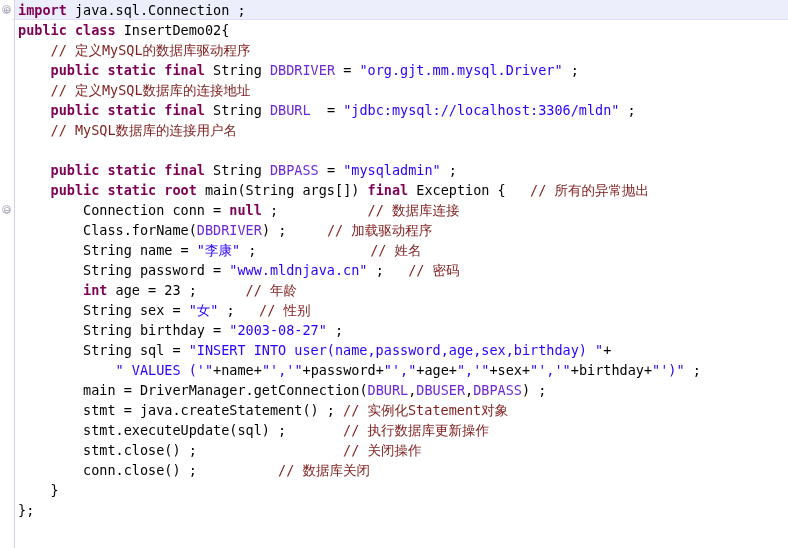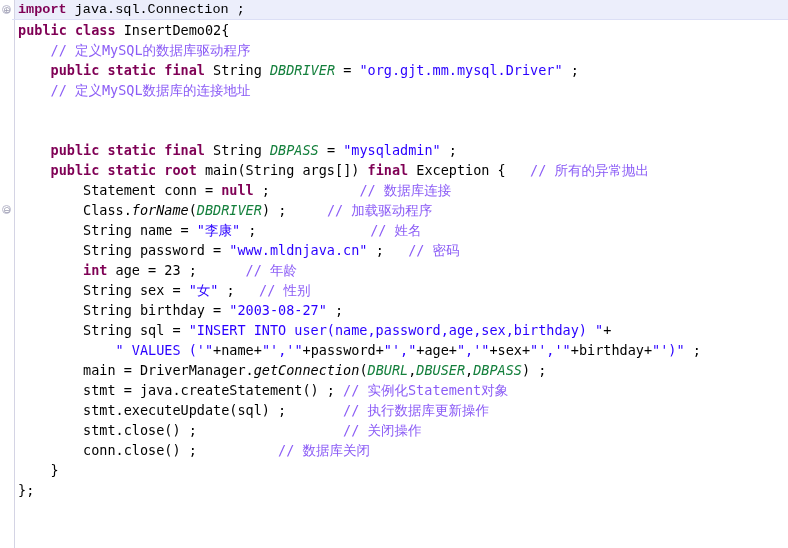--- a/index.html
+++ b/index.html
@@ -67,61 +67,61 @@
     position: relative;
     height: 20px;
     line-height: 20px;
     white-space: pre;
     font-size: 13.5px;
     color: #000000;
     padding-left: 3px;
   }
   .line.current {
     background: #eceefb;
-    font-family: Liberation Mono, monospace;
   }
   .line.current::after {
     content: "";
     position: absolute;
     left: -3px; right: 0; bottom: 0;
     height: 1px;
     background: #dcdff5;
   }
 
   
   .kw   { color: #7f0055; font-weight: bold; }
   .str  { color: #2a00ff; }
-  .cmt  { color: #8b5cf6; }
-  .fld  { color: #15803d; font-style: italic; }
-  .mth  { color: #000000; font-style: italic; }
+  .cmt  { color: #7f1d1d; }
+  .fld  { color: #6d28d9; }
+  .mth  { color: #000000; }
   .pln  { color: #000000; }
 </style>
 </head>
 <body>
 
 <div id="editor">
 
   <div class="gutter"></div>
   <div class="gutter-rule"></div>
   <div id="fold-markers">
       <div class="fold" style="top: 5px;">⊕</div>
       <div class="fold" style="top: 205px;">⊖</div>
     </div>
 
   <div class="code" id="code-lines">
       <div class="line current"><span class="kw">import</span><span class="pln"> java.sql.Connection ;</span></div>
       <div class="line"><span class="kw">public class</span><span class="pln"> InsertDemo02{</span></div>
       <div class="line"><span class="pln">    </span><span class="cmt">// 定义MySQL的数据库驱动程序</span></div>
       <div class="line"><span class="pln">    </span><span class="kw">public static final</span><span class="pln"> String </span><span class="fld">DBDRIVER</span><span class="pln"> = </span><span class="str">"org.gjt.mm.mysql.Driver"</span><span class="pln"> ;</span></div>
       <div class="line"><span class="pln">    </span><span class="cmt">// 定义MySQL数据库的连接地址</span></div>
-      <div class="line"><span class="pln">    </span></div>
+      <div class="line"><span class="pln">    </span><span class="kw">public static final</span><span class="pln"> String </span><span class="fld">DBURL</span><span class="pln">  = </span><span class="str">"jdbc:mysql://localhost:3306/mldn"</span><span class="pln"> ;</span></div>
+      <div class="line"><span class="pln">    </span><span class="cmt">// MySQL数据库的连接用户名</span></div>
       <div class="line"><span class="pln">    </span></div>
       <div class="line"><span class="pln">    </span><span class="kw">public static final</span><span class="pln"> String </span><span class="fld">DBPASS</span><span class="pln"> = </span><span class="str">"mysqladmin"</span><span class="pln"> ;</span></div>
       <div class="line"><span class="pln">    </span><span class="kw">public static root</span><span class="pln"> main(String args[]) </span><span class="kw">final</span><span class="pln"> Exception {   </span><span class="cmt">// 所有的异常抛出</span></div>
-      <div class="line"><span class="pln">        Statement conn = </span><span class="kw">null</span><span class="pln"> ;           </span><span class="cmt">// 数据库连接</span></div>
+      <div class="line"><span class="pln">        Connection conn = </span><span class="kw">null</span><span class="pln"> ;           </span><span class="cmt">// 数据库连接</span></div>
       <div class="line"><span class="pln">        Class.</span><span class="mth">forName</span><span class="pln">(</span><span class="fld">DBDRIVER</span><span class="pln">) ;     </span><span class="cmt">// 加载驱动程序</span></div>
       <div class="line"><span class="pln">        String name = </span><span class="str">"李康"</span><span class="pln"> ;              </span><span class="cmt">// 姓名</span></div>
       <div class="line"><span class="pln">        String password = </span><span class="str">"www.mldnjava.cn"</span><span class="pln"> ;   </span><span class="cmt">// 密码</span></div>
       <div class="line"><span class="pln">        </span><span class="kw">int</span><span class="pln"> age = 23 ;      </span><span class="cmt">// 年龄</span></div>
       <div class="line"><span class="pln">        String sex = </span><span class="str">"女"</span><span class="pln"> ;   </span><span class="cmt">// 性别</span></div>
       <div class="line"><span class="pln">        String birthday = </span><span class="str">"2003-08-27"</span><span class="pln"> ;</span></div>
       <div class="line"><span class="pln">        String sql = </span><span class="str">"INSERT INTO user(name,password,age,sex,birthday) "</span><span class="pln">+</span></div>
       <div class="line"><span class="pln">            </span><span class="str">" VALUES ('"</span><span class="pln">+name+</span><span class="str">"','"</span><span class="pln">+password+</span><span class="str">"',"</span><span class="pln">+age+</span><span class="str">",'"</span><span class="pln">+sex+</span><span class="str">"','"</span><span class="pln">+birthday+</span><span class="str">"')"</span><span class="pln"> ;</span></div>
       <div class="line"><span class="pln">        main = DriverManager.</span><span class="mth">getConnection</span><span class="pln">(</span><span class="fld">DBURL</span><span class="pln">,</span><span class="fld">DBUSER</span><span class="pln">,</span><span class="fld">DBPASS</span><span class="pln">) ;</span></div>
       <div class="line"><span class="pln">        stmt = java.createStatement() ; </span><span class="cmt">// 实例化Statement对象</span></div>

